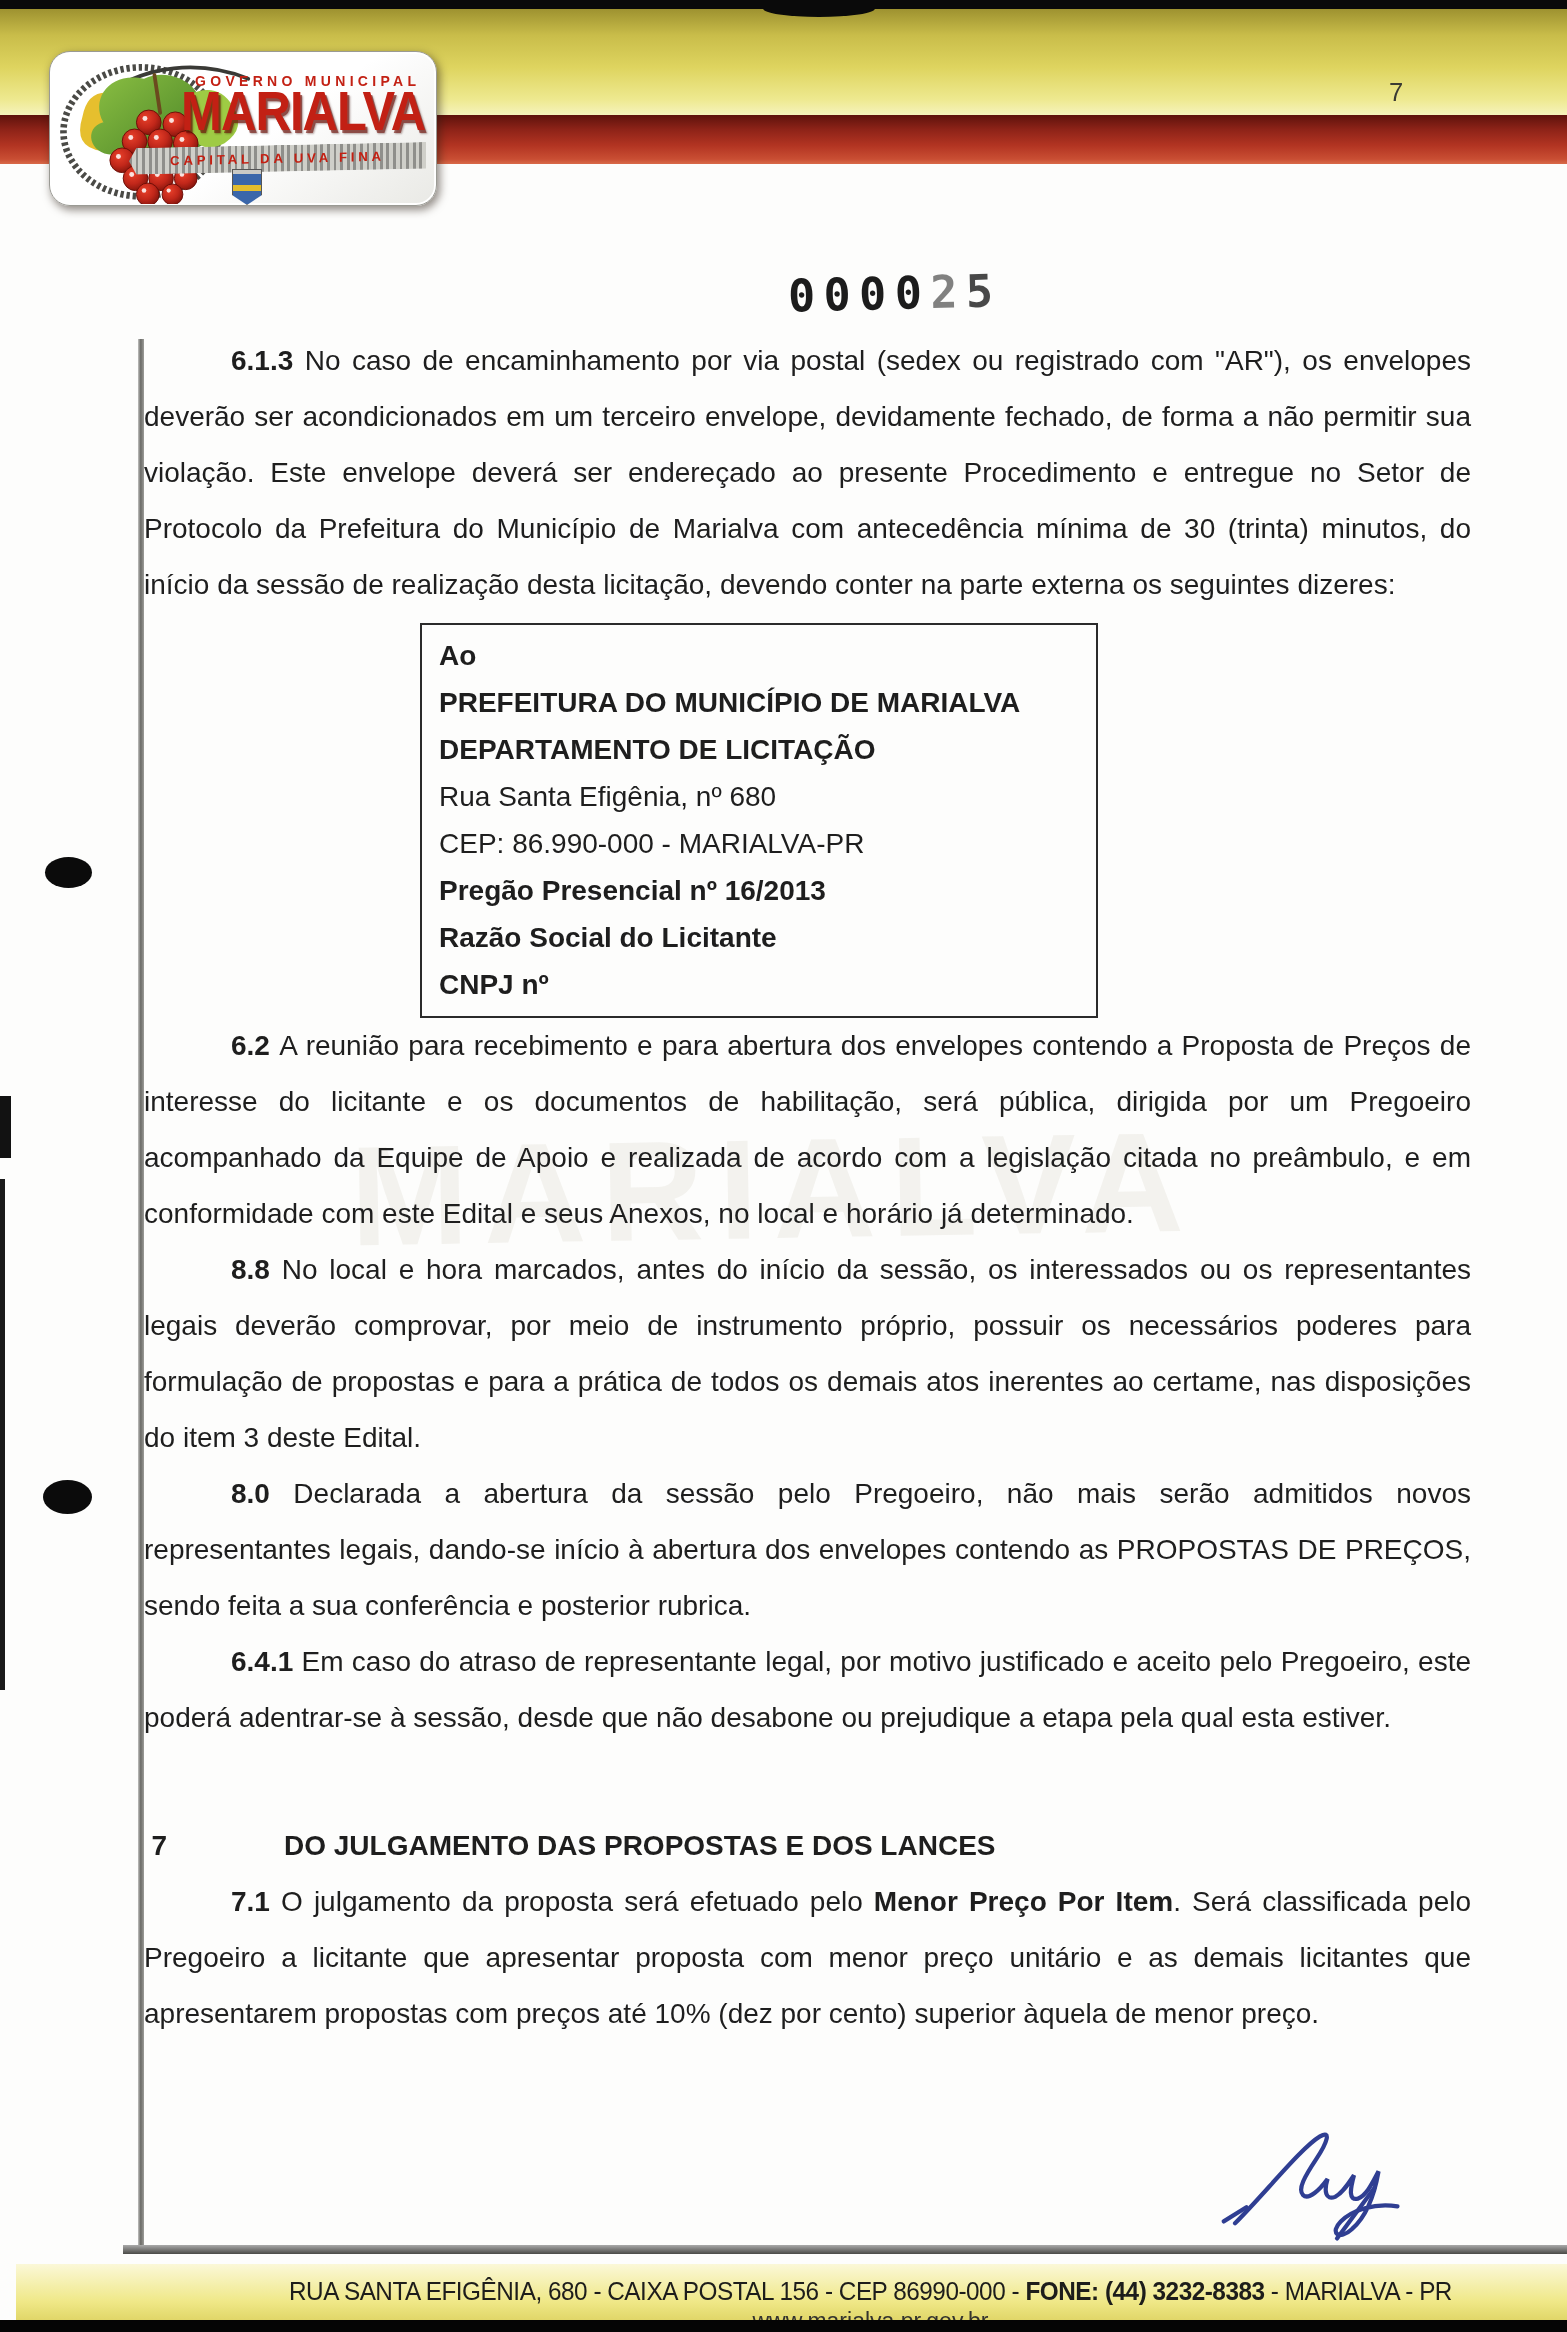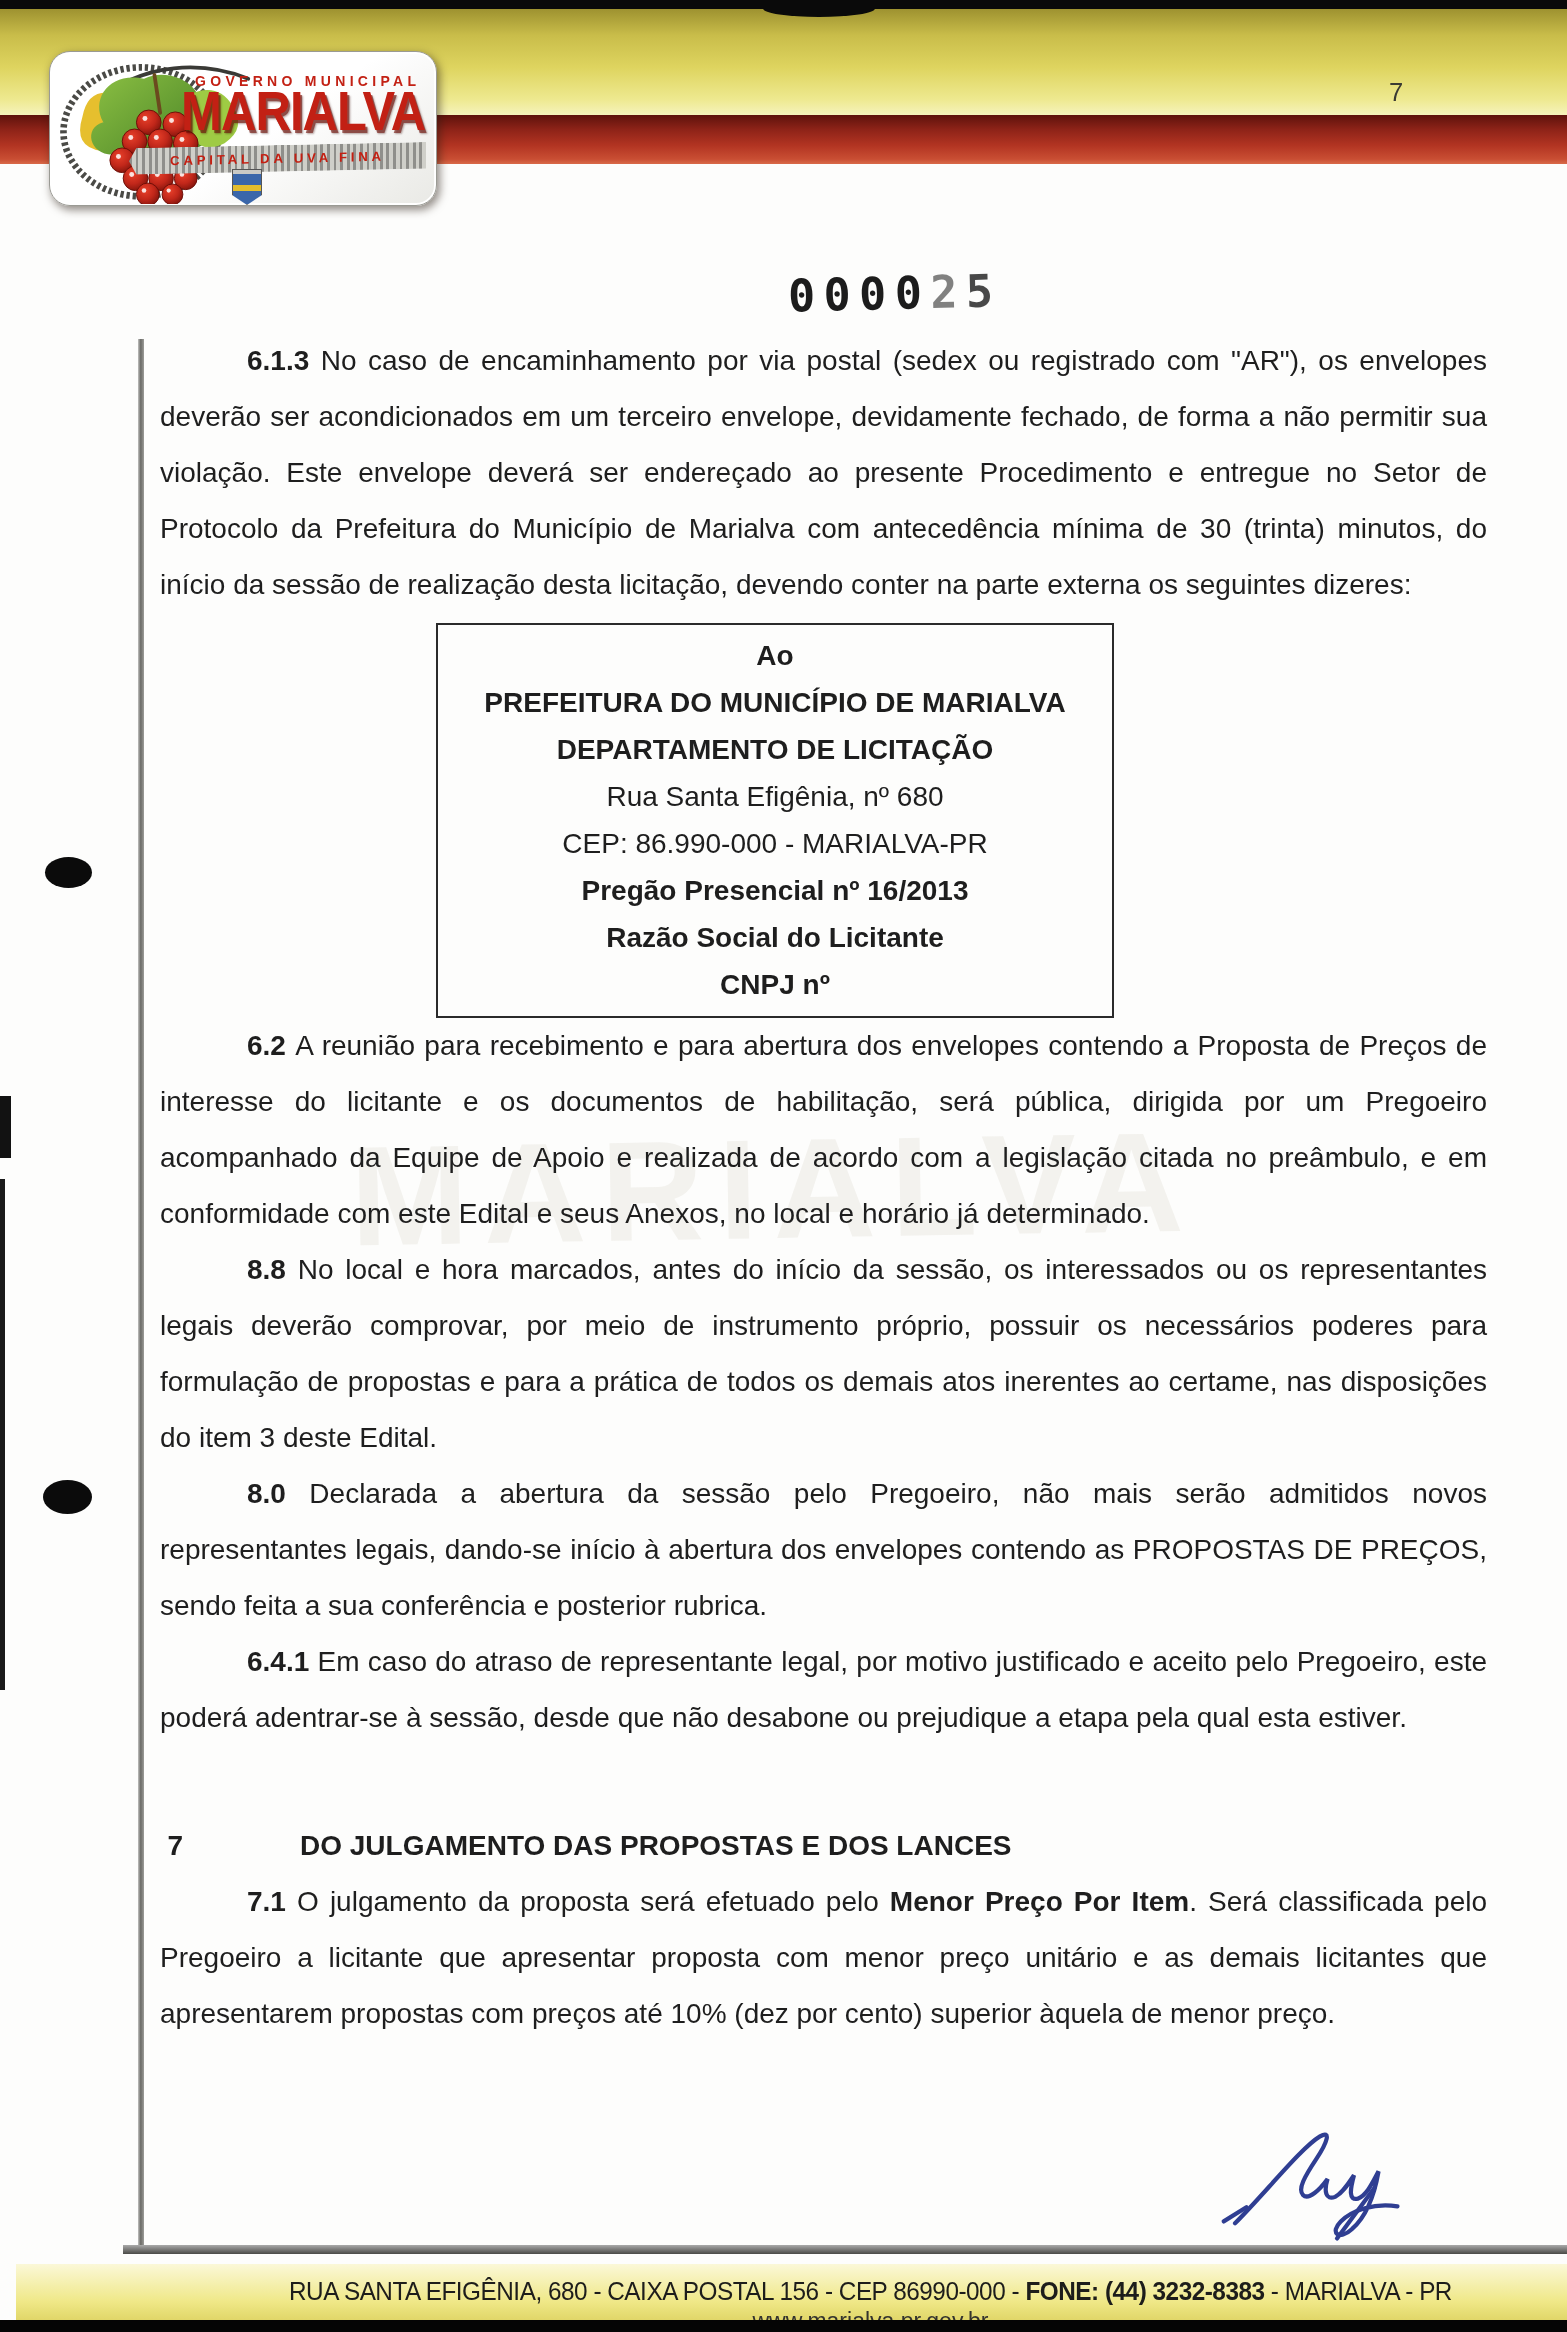--- a/index.html
+++ b/index.html
@@ -51,25 +51,25 @@
         letter-spacing:8.5px;transform:rotate(-1.5deg);}
   .stamp span:nth-child(5){opacity:.55;}
   .stamp span:nth-child(6){opacity:.8;}
 
   .watermark{position:absolute;left:350px;top:1107px;font-size:142px;font-weight:800;
         letter-spacing:15px;color:rgba(186,178,162,.15);transform:rotate(-1deg);z-index:1;
         pointer-events:none;}
 
   
   .flow{position:absolute;left:144px;top:333px;width:1327px;z-index:2;
-        color:#1e1e1e;font-size:28px;line-height:56px;text-align:justify;margin-left:16px;}
+        color:#1e1e1e;font-size:28px;line-height:56px;text-align:justify;}
   .flow p{margin:0;text-indent:87px;}
   .b, .flow .b{font-weight:700;}
   .address-box{margin:9.5px 0 0 276px;width:640px;border:2.8px solid #2b2b2b;
-        padding:7.6px 17px;line-height:47px;font-size:28px;text-align:center;background:#fdfdfc;}
+        padding:7.6px 17px;line-height:47px;font-size:28px;text-align:left;background:#fdfdfc;}
   .p-62{margin-top:24.6px;}
   .section-heading{display:flex;margin-top:72px;font-weight:700;text-align:left;}
   .section-heading .num{width:140px;flex:none;text-indent:7.6px;}
   .p-71{margin-top:11.4px;}
 
   
   .signature{position:absolute;left:1216px;top:2127px;z-index:3;}
 
   
   .page-bottom-line{position:absolute;left:123px;top:2245px;right:0;height:8.5px;

